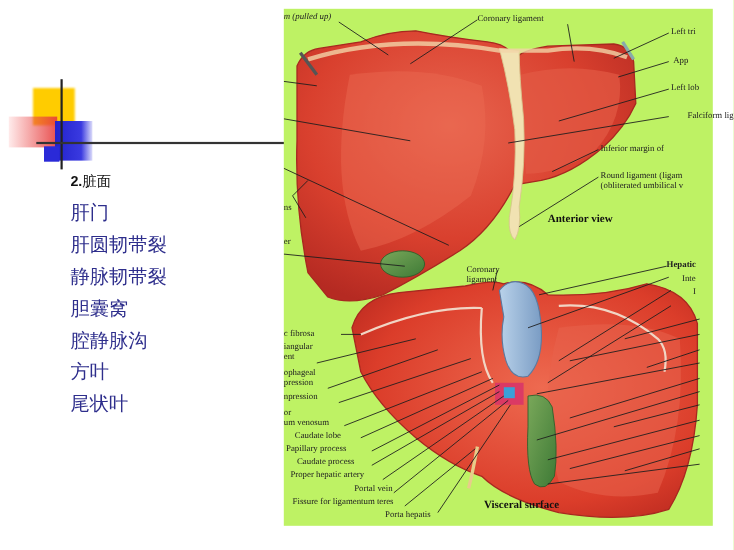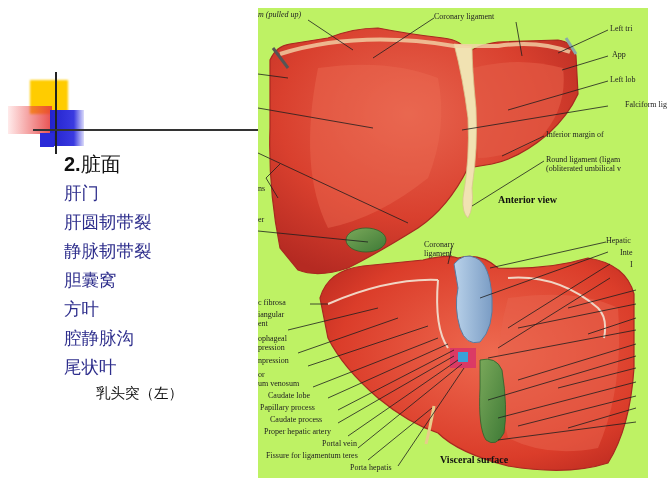--- a/index.html
+++ b/index.html
@@ -11,21 +11,21 @@
   .sq-yellow { left: 30px; top: 80px; width: 38px; height: 34px; background: #ffcc00; filter: blur(1px); }
   .sq-red { left: 8px; top: 106px; width: 44px; height: 28px;
     background: linear-gradient(90deg, rgba(255,120,120,0.15), rgba(230,60,60,0.9)); }
   .sq-blue { left: 50px; top: 110px; width: 34px; height: 36px; background: #2a2ad8;
     background: linear-gradient(90deg, #2222cc 0%, #3a3ae0 70%, rgba(80,80,230,0.2) 100%); }
   .sq-blue2 { left: 40px; top: 133px; width: 14px; height: 14px; background: #2a2ad8; }
   .vline { left: 55px; top: 72px; width: 2px; height: 82px; background: #222; }
   .hline { left: 33px; top: 129px; width: 230px; height: 2px; background: #333; }
 
   .outline { position: absolute; left: 64px; top: 150px; }
-  .heading { font-size: 20px; color: #111; margin: 0; line-height: 29px; }
+  .heading { font-size: 13px; color: #111; margin: 0; line-height: 29px; }
   .heading b { font-family: "Liberation Sans", sans-serif; font-weight: bold; }
   .item { font-size: 17.5px; color: #2e2e8c; line-height: 29px; white-space: nowrap; }
   .subitem { font-size: 14.5px; color: #111; line-height: 22px; padding-left: 32px; white-space: nowrap; }
 
   .figure { position: absolute; left: 258px; top: 8px; width: 390px; height: 470px; background: #bef264; }
   .lbl { position: absolute; font-family: "Liberation Serif", serif; font-size: 8px; color: #222; white-space: nowrap; }
   .view-title { position: absolute; font-family: "Liberation Serif", serif; font-size: 10px; font-weight: bold; color: #111; white-space: nowrap; }
   svg.anat { position: absolute; left: 0; top: 0; }
 </style>
 </head>
@@ -37,24 +37,23 @@
 <div class="deco sq-blue2"></div>
 <div class="deco vline"></div>
 <div class="deco hline"></div>
 
 <div class="outline">
   <div class="heading"><b>2.</b><span>脏面</span></div>
   <div class="item">肝门</div>
   <div class="item">肝圆韧带裂</div>
   <div class="item">静脉韧带裂</div>
   <div class="item">胆囊窝</div>
+  <div class="item">腔静脉沟</div>
   <div class="item">方叶</div>
-  <div class="item">腔静脉沟</div>
   <div class="item">尾状叶</div>
-  <div class="subitem">乳头突（左）</div>
 </div>
 
 <div class="figure">
   <svg class="anat" width="390" height="470" viewBox="0 0 390 470">
     <defs>
       <radialGradient id="liverA" cx="45%" cy="35%" r="70%">
         <stop offset="0%" stop-color="#e8654f"></stop>
         <stop offset="60%" stop-color="#d9402e"></stop>
         <stop offset="100%" stop-color="#b52a22"></stop>
       </radialGradient>
@@ -165,21 +164,21 @@
   <span class="lbl" style="left:352px;top:92px;padding-left:15px;">Falciform ligan</span>
   <span class="lbl" style="left:288px;top:122px;">Inferior margin of</span>
   <span class="lbl" style="left:288px;top:147px;">Round ligament (ligam</span>
   <span class="lbl" style="left:288px;top:156px;">(obliterated umbilical v</span>
   <span class="lbl" style="left:0;top:176px;">ns</span>
   <span class="lbl" style="left:0;top:207px;">er</span>
   <span class="view-title" style="left:240px;top:186px;">Anterior view</span>
 
   <span class="lbl" style="left:166px;top:232px;">Coronary</span>
   <span class="lbl" style="left:166px;top:241px;">ligament</span>
-  <span class="lbl" style="left:348px;top:228px;">Hepatic</span>
+  <span class="lbl" style="left:348px;top:228px;font-weight:bold;">Hepatic</span>
   <span class="lbl" style="left:362px;top:240px;">Inte</span>
   <span class="lbl" style="left:372px;top:252px;">I</span>
   <span class="lbl" style="left:0;top:290px;">c fibrosa</span>
   <span class="lbl" style="left:0;top:302px;">iangular</span>
   <span class="lbl" style="left:0;top:311px;">ent</span>
   <span class="lbl" style="left:0;top:326px;">ophageal</span>
   <span class="lbl" style="left:0;top:335px;">pression</span>
   <span class="lbl" style="left:0;top:348px;">npression</span>
   <span class="lbl" style="left:0;top:362px;">or</span>
   <span class="lbl" style="left:0;top:371px;">um venosum</span>

